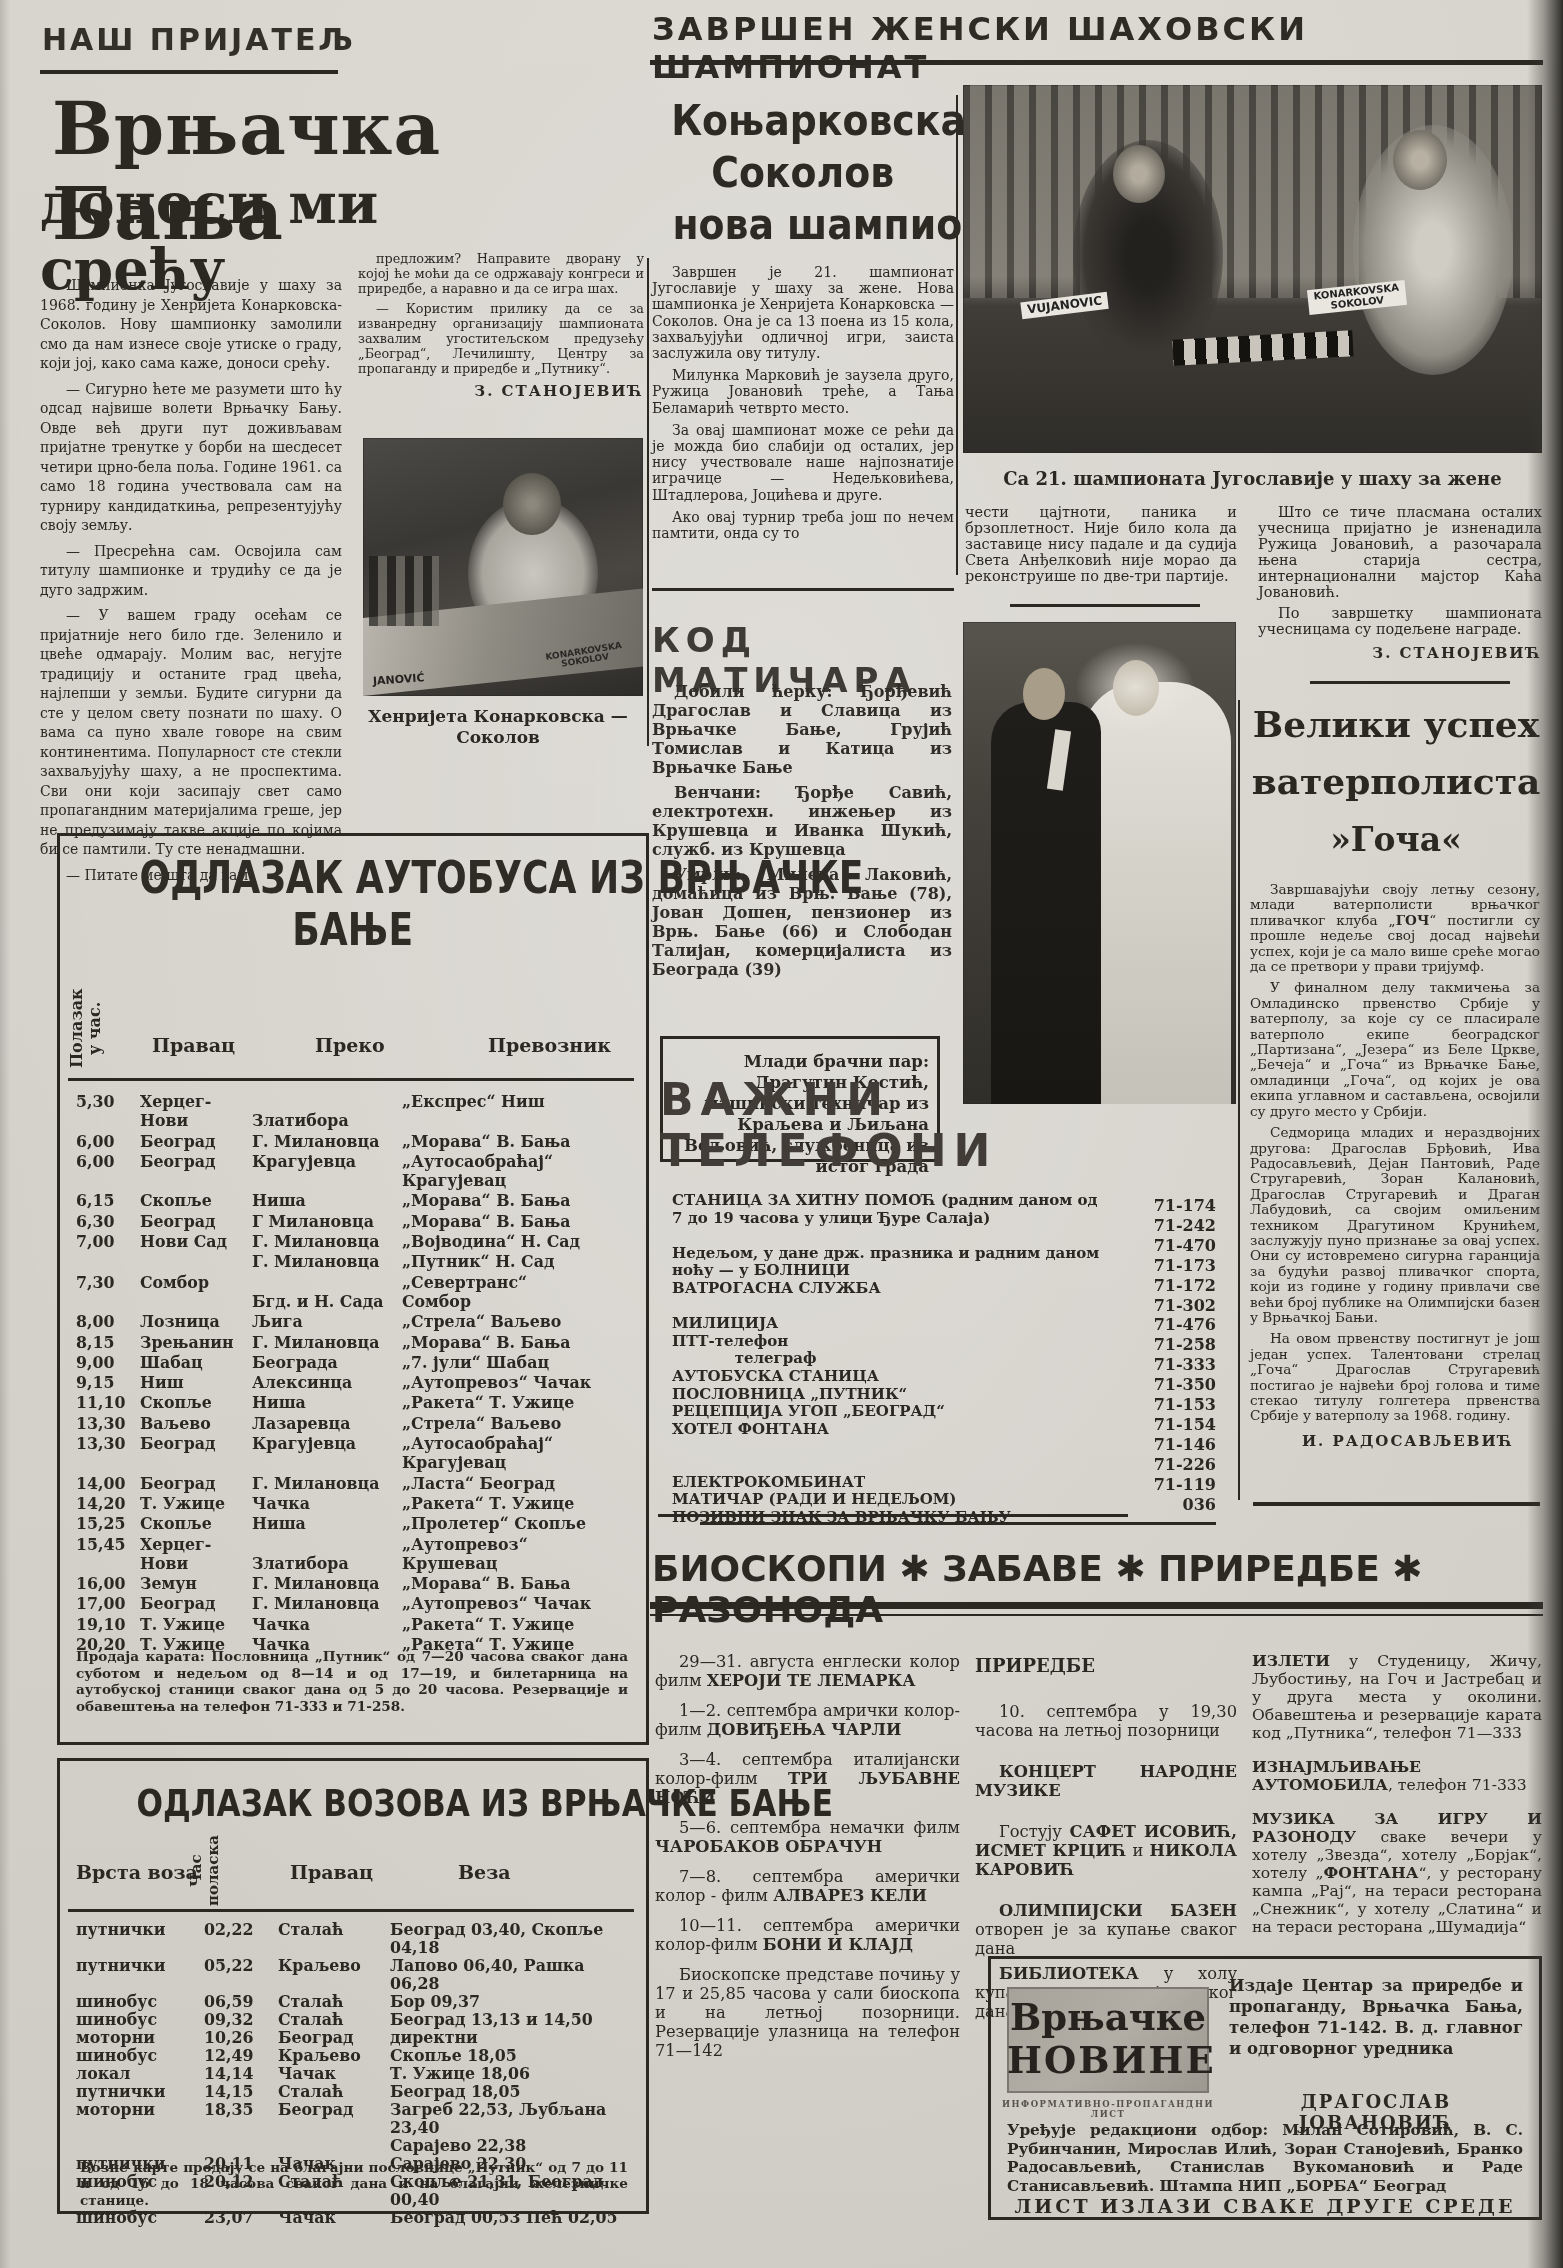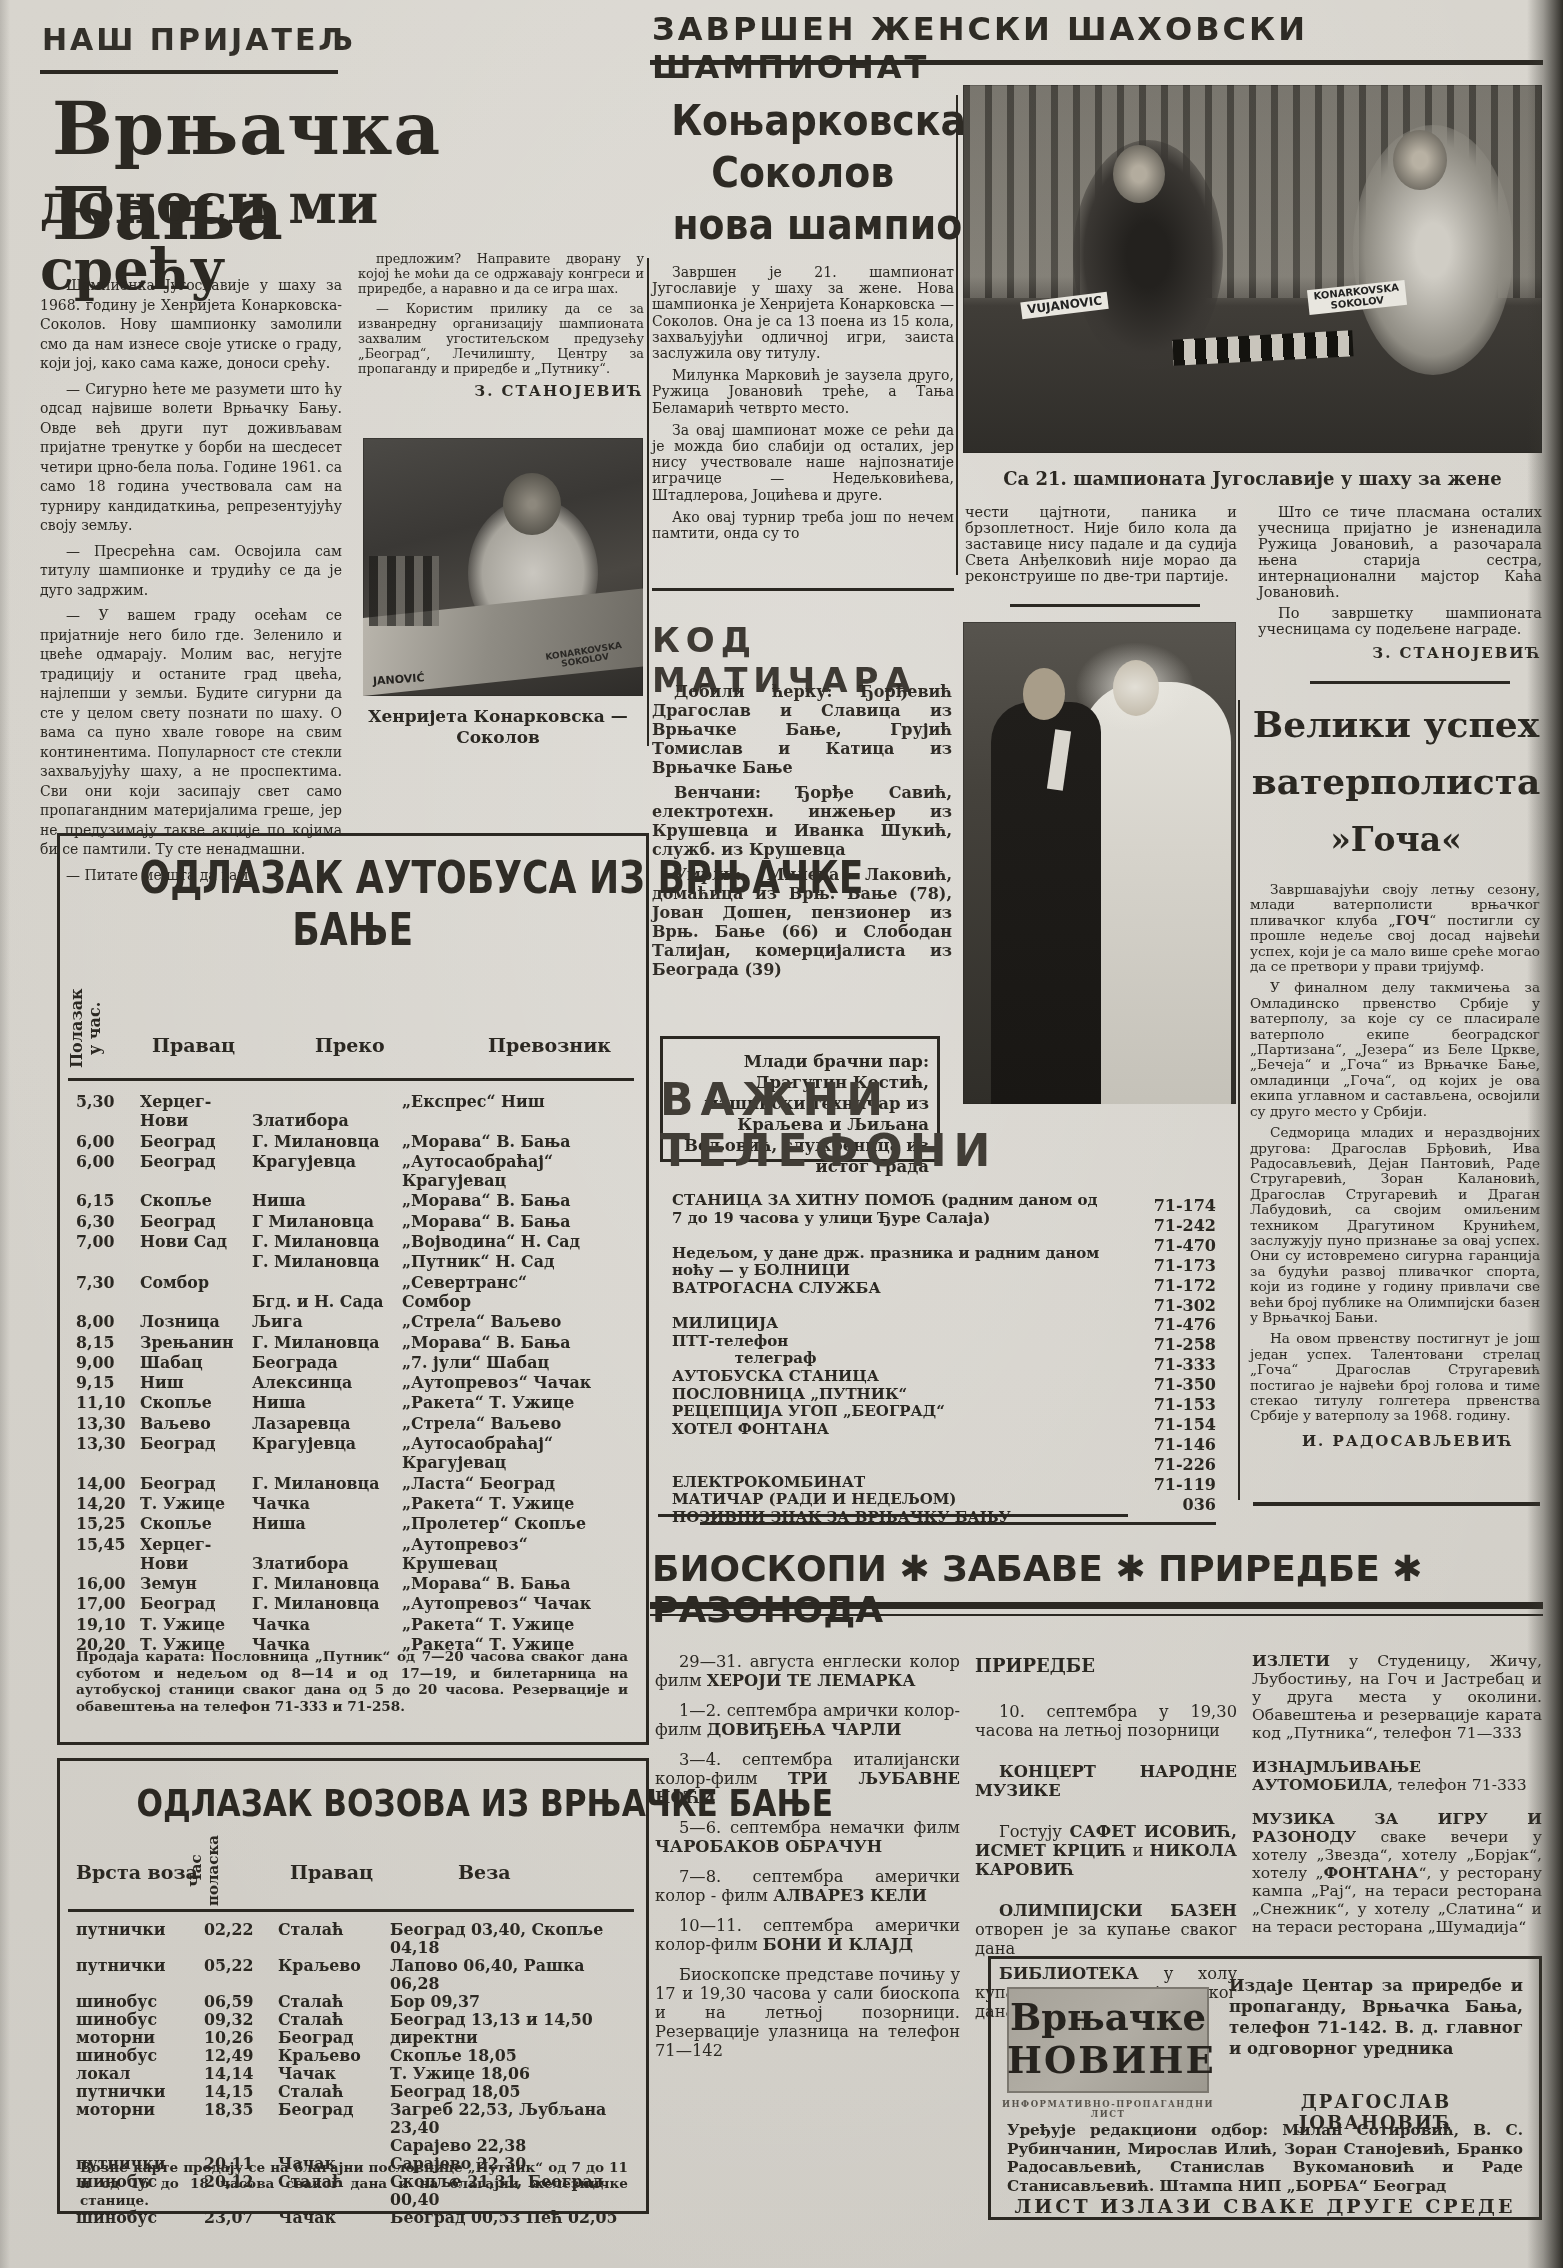--- a/index.html
+++ b/index.html
@@ -510,21 +510,21 @@
   <div class="abs rule" style="left:650px;top:1614px;width:893px;height:2px;"></div>
 
   <div class="abs just fun" style="left:655px;top:1652px;width:305px;">
     <div>
         <p style="margin-bottom:11px;">29—31. августа енглески колор филм <b>ХЕРОЈИ ТЕ ЛЕМАРКА</b></p>
         <p style="margin-bottom:11px;">1—2. септембра амрички колор-филм <b>ДОВИЂЕЊА ЧАРЛИ</b></p>
         <p style="margin-bottom:11px;">3—4. септембра италијански колор-филм <b>ТРИ ЉУБАВНЕ НОЋИ</b></p>
         <p style="margin-bottom:11px;">5—6. септембра немачки филм <b>ЧАРОБАКОВ ОБРАЧУН</b></p>
         <p style="margin-bottom:11px;">7—8. септембра амерички колор - филм <b>АЛВАРЕЗ КЕЛИ</b></p>
         <p style="margin-bottom:11px;">10—11. септембра амерички колор-филм <b>БОНИ И КЛАЈД</b></p>
-        <p style="margin-bottom:11px;">Биоскопске представе почињу у 17 и 19,30 часова у сали биоскопа и на летњој позорници. Резервације улазница на телефон 71—142</p>
+        <p style="margin-bottom:11px;">Биоскопске представе почињу у 17 и 25,85 часова у сали биоскопа и на летњој позорници. Резервације улазница на телефон 71—142</p>
       </div>
   </div>
 
   <div class="abs" style="left:975px;top:1655px;width:262px;">
     <div class="b" style="font-size:18px;margin-bottom:26px;">ПРИРЕДБЕ</div>
     <div class="just fun">
         <p style="margin-bottom:22px;">10. септембра у 19,30 часова на летњој позорници</p>
         <p style="margin-bottom:22px;"><b>КОНЦЕРТ НАРОДНЕ МУЗИКЕ</b></p>
         <p style="margin-bottom:22px;">Гостују <b>САФЕТ ИСОВИЋ, ИСМЕТ КРЦИЋ</b> и <b>НИКОЛА КАРОВИЋ</b></p>
         <p style=""><b>ОЛИМПИЈСКИ БАЗЕН</b> отворен је за купање сваког дана</p>

